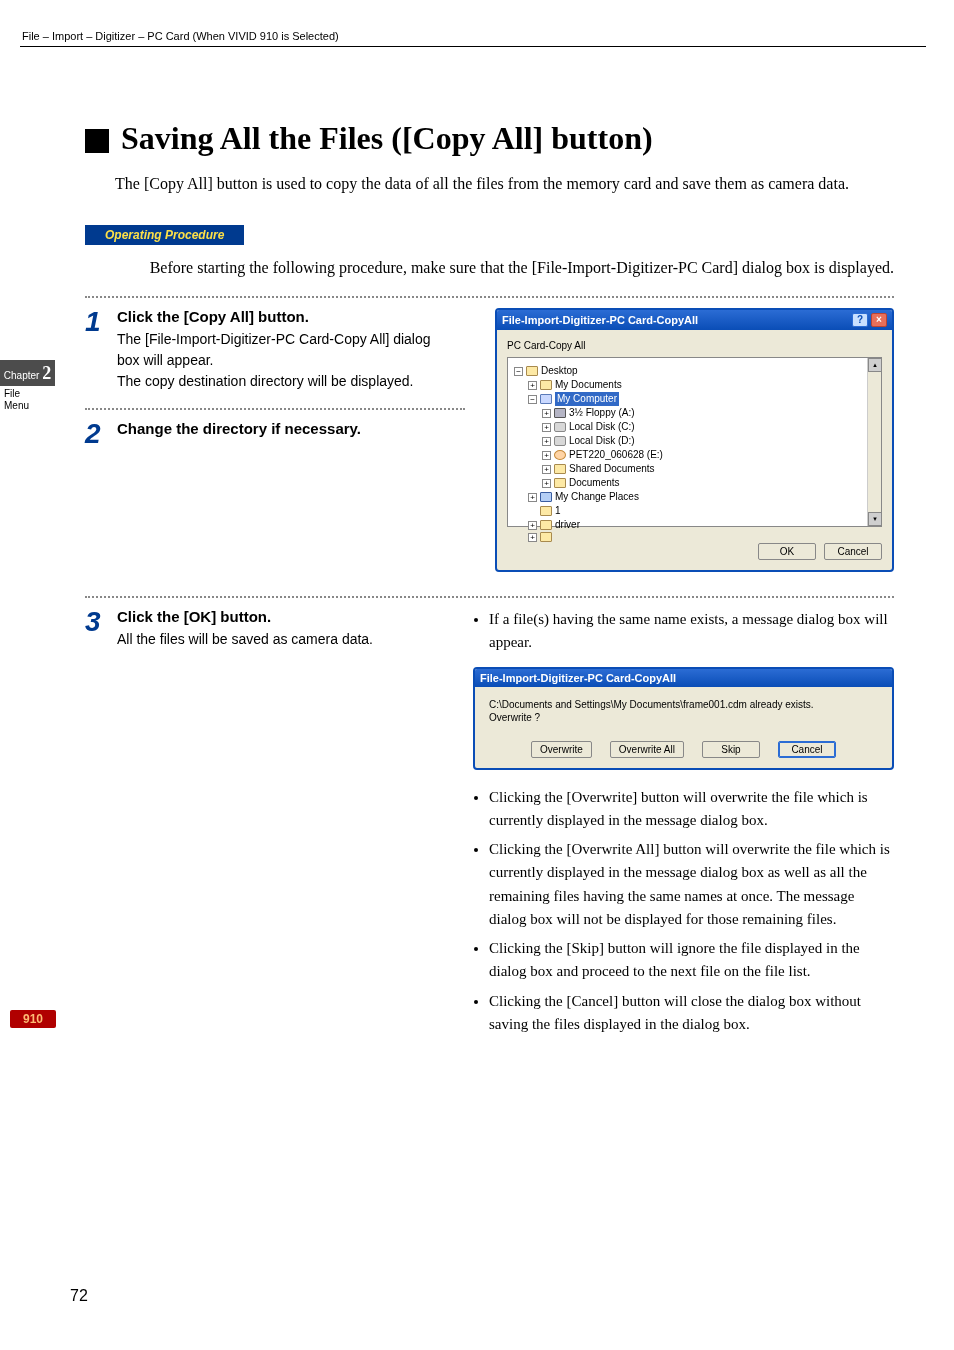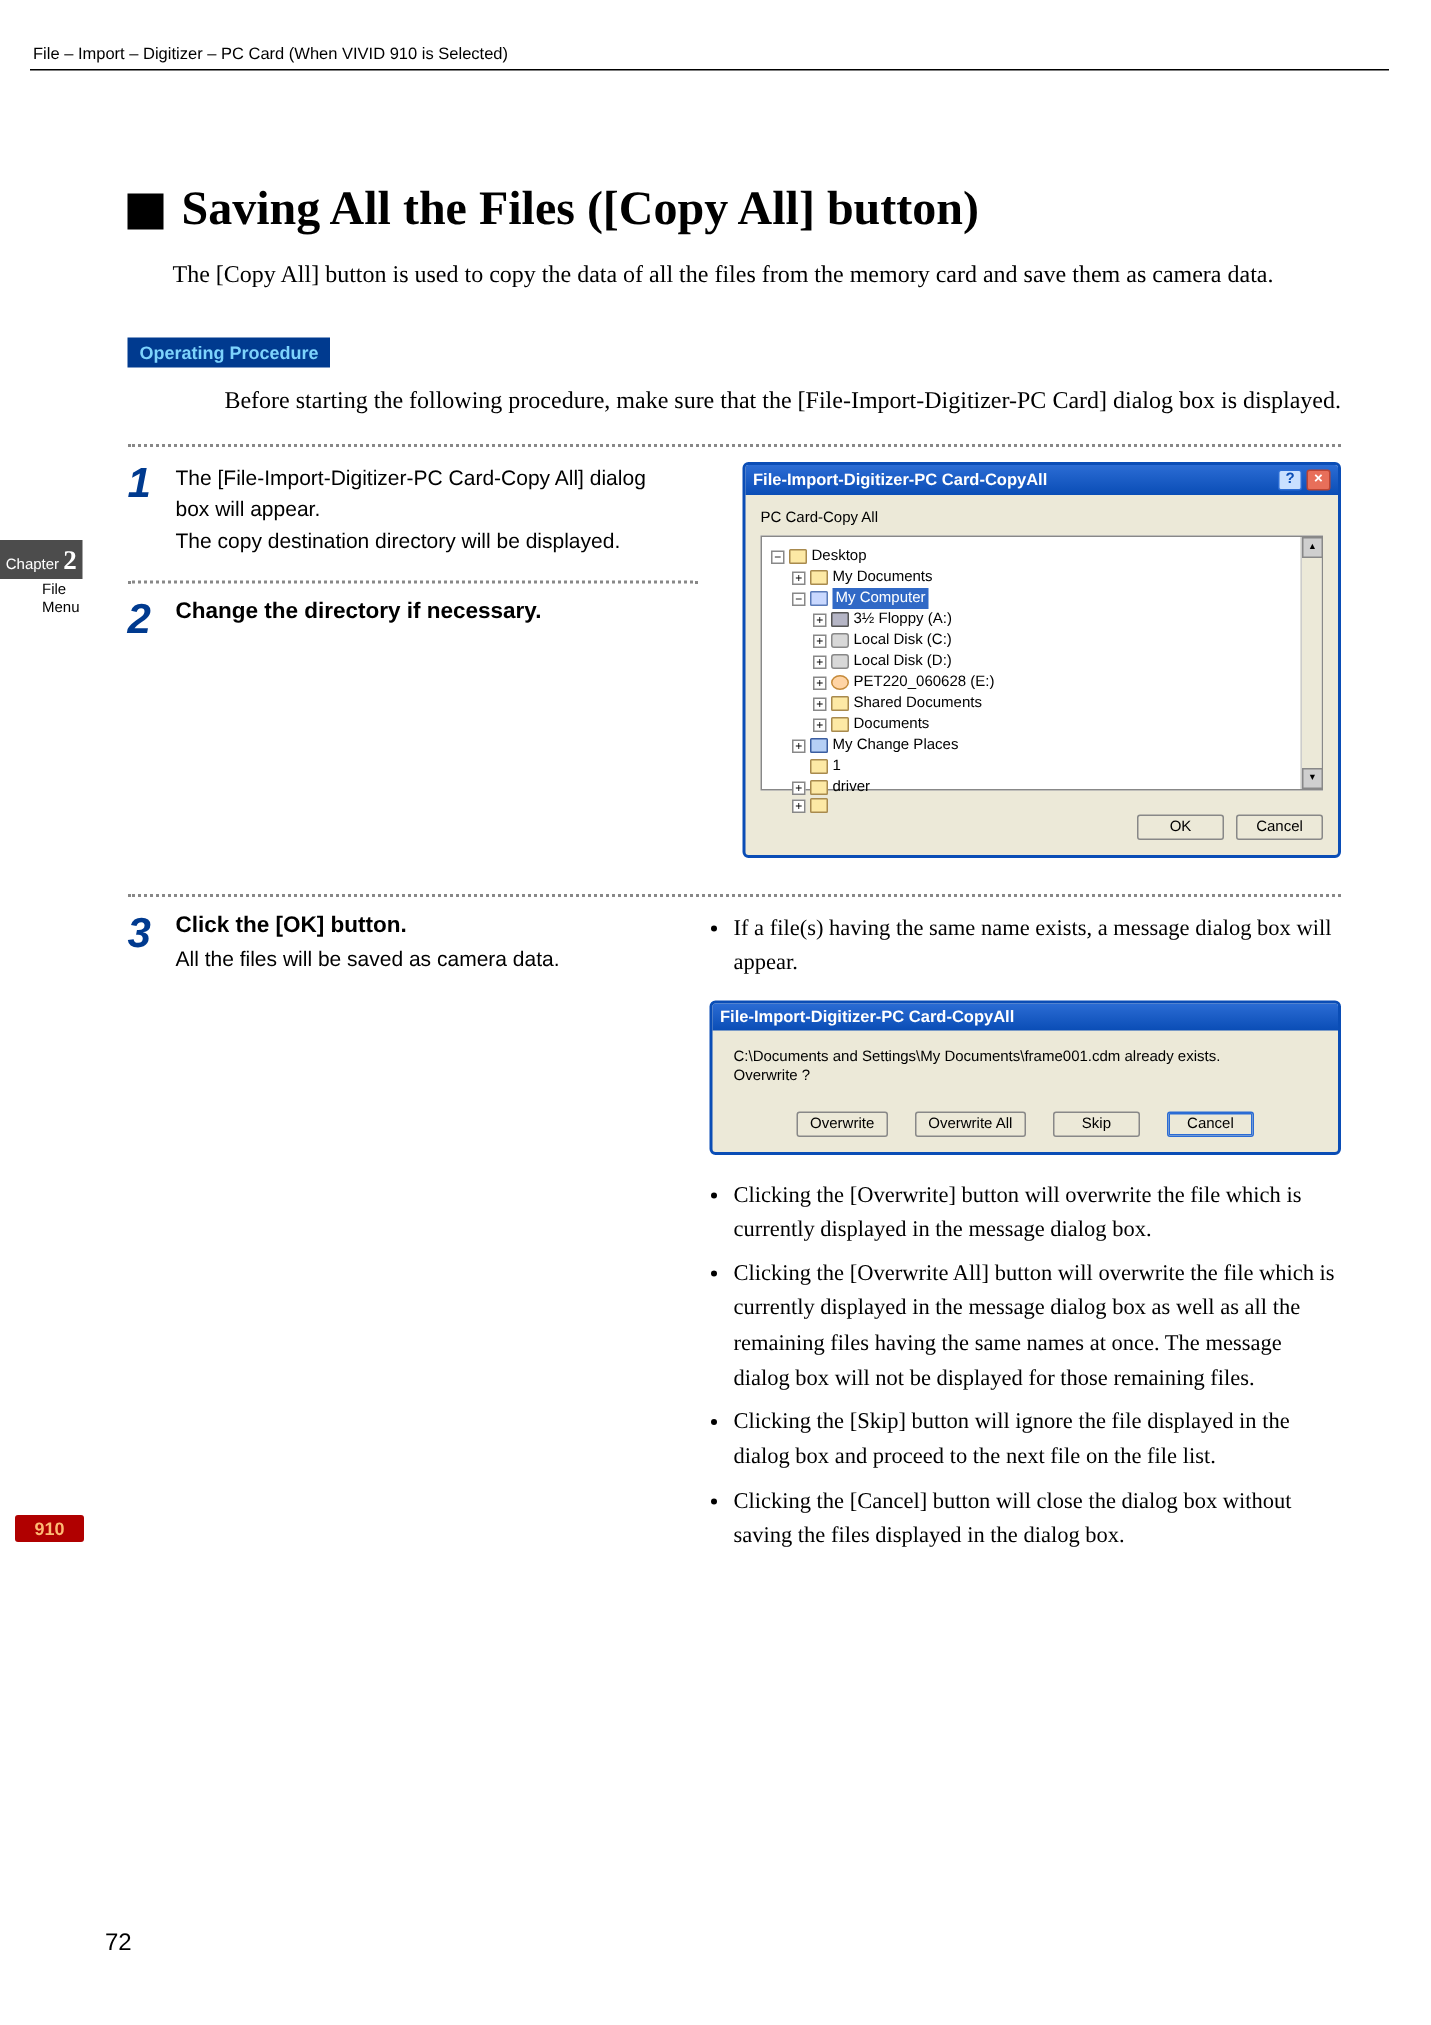--- a/index.html
+++ b/index.html
@@ -37,21 +37,20 @@
     padding: 4px 2px 4px 2px;
     line-height: 1;
   }
   .chapter-tab .num { font-family: "Times New Roman", serif; font-size: 18px; font-weight: bold; }
   .fm-tab {
     font-family: Arial, Helvetica, sans-serif;
     font-size: 10px;
     text-align: left;
     padding: 2px 4px;
     line-height: 1.2;
-    margin-left: 24px;
   }
   .badge-910 {
     position: absolute;
     left: 10px;
     top: 1010px;
     width: 46px;
     background: #b00000;
     color: #fdba74;
     font-family: Arial, Helvetica, sans-serif;
     font-size: 12px;
@@ -66,26 +65,27 @@
     top: 120px;
     right: 60px;
   }
   .title-row { display: flex; align-items: baseline; gap: 12px; margin-bottom: 14px; }
   .black-sq { width: 24px; height: 24px; background: #000; position: relative; top: 4px; }
   h1 { font-family: "Times New Roman", serif; font-size: 32px; font-weight: bold; }
   .intro { font-size: 16px; line-height: 1.6; margin: 0 0 28px 30px; }
   .op-proc {
     display: inline-block;
     background: #003a8f;
-    color: #7dd3fc;
+    color: #fde047;
     font-family: Arial, Helvetica, sans-serif;
     font-size: 12px;
     font-weight: bold;
-    padding: 3px 8px;
+    padding: 3px 20px;
     margin-bottom: 10px;
+    font-style: italic;
   }
   .before { font-size: 16px; line-height: 1.6; margin: 0 0 16px 30px; text-align: right; }
   .dotrule {
     border: none;
     border-top: 2px dotted #888;
     margin: 6px 0 10px 0;
   }
   .dotrule.short { width: 380px; }
   .step { display: flex; gap: 10px; }
   .step-num {
@@ -228,20 +228,21 @@
   <div class="op-proc">Operating Procedure</div>
   <p class="before">Before starting the following procedure, make sure that the [File-Import-Digitizer-PC Card] dialog box is displayed.</p>
 
   <hr class="dotrule">
 
   <div class="two-col">
     <div class="left">
       <div class="step">
         <div class="step-num">1</div>
         <div class="step-body">
+          <div class="step-head">Click the [Copy All] button.</div>
           <div class="step-text" style="white-space: pre-line;">The [File-Import-Digitizer-PC Card-Copy All] dialog box will appear.
 The copy destination directory will be displayed.</div>
         </div>
       </div>
       <hr class="dotrule short" style="margin-top:16px;">
       <div class="step">
         <div class="step-num">2</div>
         <div class="step-body">
           <div class="step-head">Change the directory if necessary.</div>
         </div>

